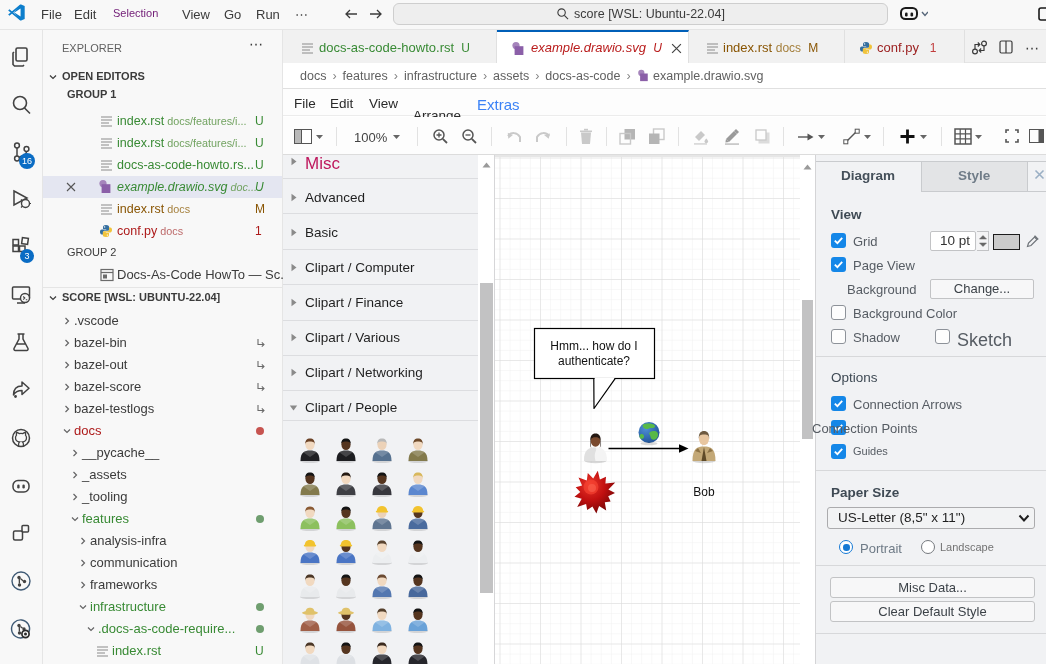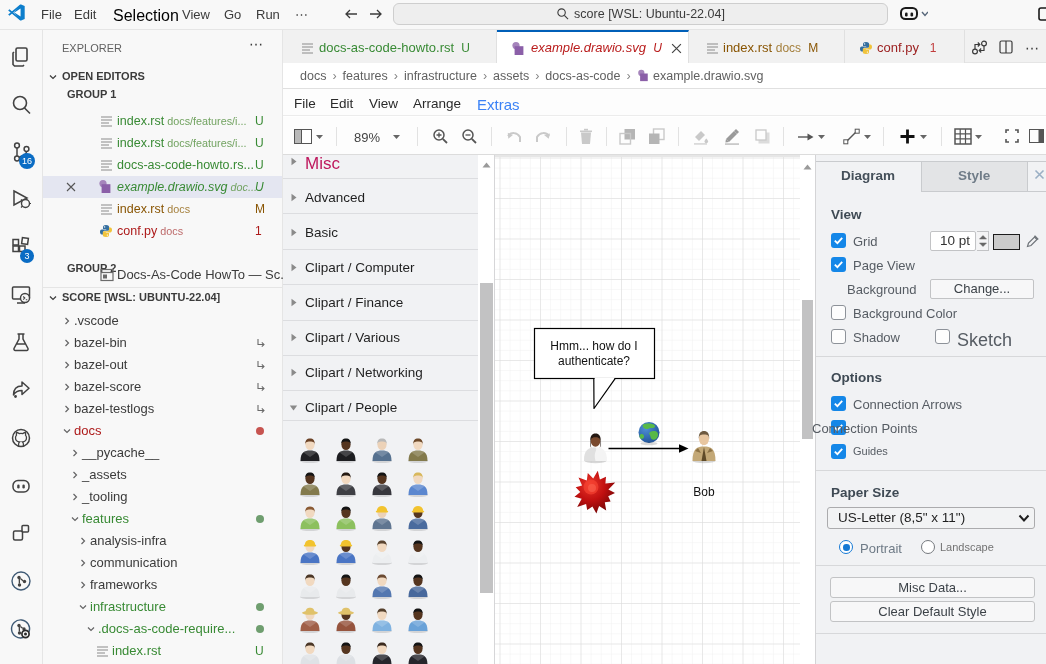--- a/index.html
+++ b/index.html
@@ -11,21 +11,21 @@
 
 <div class="a" style="left:0;top:0;width:1046px;height:30px;background:#f8f8f8;border-bottom:1px solid #e5e5e5"></div>
 <svg class="a" style="left:8px;top:4px" width="17" height="17" viewBox="0 0 100 100">
 <path fill="#0d7ecc" d="M74 1 L98 12 L98 88 L74 99 L36 50 Z"></path>
 <path fill="#fff" d="M74 27 L38 50 L74 73 Z"></path>
 <path fill="#0d7ecc" d="M1 61.5 L8.5 68.5 L78 11 L70 4 Z"></path>
 <path fill="#0d7ecc" d="M1 38.5 L8.5 31.5 L78 89 L70 96 Z"></path>
 </svg>
 <div class="a" style="left:41px;top:7px;font-size:13px;color:#3b3b3b">File</div>
 <div class="a" style="left:74px;top:7px;font-size:13px;color:#3b3b3b">Edit</div>
-<div class="a" style="left:113px;top:7px;font-size:16px;color:#000000">Selection</div>
+<div class="a" style="left:113px;top:7px;font-size:11px;color:#701a75">Selection</div>
 <div class="a" style="left:182px;top:7px;font-size:13px;color:#3b3b3b">View</div>
 <div class="a" style="left:224px;top:7px;font-size:13px;color:#3b3b3b">Go</div>
 <div class="a" style="left:256px;top:7px;font-size:13px;color:#3b3b3b">Run</div>
 <div class="a" style="left:295px;top:7px;font-size:13px;color:#3b3b3b">⋯</div>
 <svg class="a" style="left:344px;top:7px" width="14" height="14" viewBox="0 0 14 14">
     <path d="M13 7 H2 M6 3 L2 7 L6 11" stroke="#3b3b3b" stroke-width="1.3" fill="none"></path>
   </svg>
 <svg class="a" style="left:369px;top:7px" width="14" height="14" viewBox="0 0 14 14">
     <path d="M1 7 H12 M8 3 L12 7 L8 11" stroke="#3b3b3b" stroke-width="1.3" fill="none"></path>
   </svg>
@@ -171,21 +171,21 @@
 <div class="row" style="left:117px;top:198px;color:#895503;font-size:12.5px">index.rst<span style="font-size:10.8px;color:#a5803e"> docs</span></div>
 <div class="row" style="left:255px;top:198px;color:#895503;font-size:12px">M</div>
 <svg class="a" style="left:99px;top:224px" width="14" height="14" viewBox="0 0 14 14">
 <path d="M7 1 C4.5 1 4 2 4 3.3 L4 5 L7.2 5 L7.2 5.6 L2.8 5.6 C1.4 5.6 1 7 1 8 C1 9 1.4 10.4 2.8 10.4 L4 10.4 L4 8.6 C4 7.4 5 6.8 6 6.8 L9 6.8 C10 6.8 10.2 6 10.2 5 L10.2 3.3 C10.2 2 9.5 1 7 1 Z" fill="#356f9f"></path>
 <path d="M7 13 C9.5 13 10 12 10 10.7 L10 9 L6.8 9 L6.8 8.4 L11.2 8.4 C12.6 8.4 13 7 13 6 C13 5 12.6 3.6 11.2 3.6 L10 3.6 L10 5.4 C10 6.6 9 7.2 8 7.2 L5 7.2 C4 7.2 3.8 8 3.8 9 L3.8 10.7 C3.8 12 4.5 13 7 13 Z" fill="#f0c33c"></path>
 <circle cx="5.6" cy="2.9" r="0.7" fill="#fff"></circle>
     <circle cx="8.4" cy="11.1" r="0.7" fill="#fff"></circle>
   </svg>
 <div class="row" style="left:117px;top:220px;color:#ad1a1a;font-size:12.5px">conf.py<span style="font-size:10.8px;color:#bd6a6a"> docs</span></div>
 <div class="row" style="left:255px;top:220px;color:#ad1a1a;font-size:12px">1</div>
-<div class="a" style="left:67px;top:262px;font-size:11px;font-weight:bold;color:#3b3b3b">GROUP 2</div>
+<div class="a" style="left:67px;top:246px;font-size:11px;font-weight:normal;color:#3b3b3b">GROUP 2</div>
 <svg class="a" style="left:100px;top:268px" width="14" height="14" viewBox="0 0 14 14">
     <rect x="1" y="1.5" width="12" height="11" stroke="#6b6b6b" stroke-width="1.2" fill="none"></rect>
     <path d="M1 4.5 H13" stroke="#6b6b6b" stroke-width="1.2"></path>
     <rect x="3" y="6.5" width="4" height="4" fill="#6b6b6b"></rect>
   </svg>
 <div class="row" style="left:117px;top:264px;color:#3b3b3b">Docs-As-Code HowTo — Sc...</div>
 <div class="a" style="left:43px;top:287px;width:240px;height:1px;background:#e5e5e5"></div>
 <svg class="a" style="left:48px;top:293px" width="10" height="10" viewBox="0 0 10 10">
     <path d="M2 3.5 L5 6.5 L8 3.5" stroke="#3b3b3b" stroke-width="1.2" fill="none"></path>
   </svg>
@@ -328,33 +328,33 @@
 <div class="a" style="left:283px;top:63px;width:763px;height:25px;background:#ffffff"></div>
 <div class="a" style="left:300px;top:69px;font-size:12.5px;color:#616161;white-space:nowrap">docs<span style="color:#838383;padding:0 6px">›</span>features<span style="color:#838383;padding:0 6px">›</span>infrastructure<span style="color:#838383;padding:0 6px">›</span>assets<span style="color:#838383;padding:0 6px">›</span>docs-as-code<span style="color:#838383;padding:0 6px">›</span><svg style="display:inline-block;vertical-align:-2px" width="13" height="13" viewBox="0 0 15 15">
       <circle cx="5" cy="4.6" r="3.6" fill="#a584bb"></circle>
       <rect x="3.6" y="5.2" width="8.8" height="8.8" fill="#8b5fa8"></rect>
     </svg> example.drawio.svg</div>
 <div class="a" style="left:283px;top:88px;width:763px;height:1px;background:#e0e0e0"></div>
 <div class="a" style="left:283px;top:89px;width:763px;height:27px;background:#fdfdfd;border-bottom:1px solid #ececec"></div>
 <div class="a" style="left:294px;top:96px;font-size:13.5px;color:#2a2a2a">File</div>
 <div class="a" style="left:330px;top:96px;font-size:13.5px;color:#2a2a2a">Edit</div>
 <div class="a" style="left:369px;top:96px;font-size:13.5px;color:#2a2a2a">View</div>
-<div class="a" style="left:413px;top:96px;font-size:13.5px;color:#2a2a2a">Arrange</div>
+<div class="a" style="left:413px;top:108px;font-size:13.5px;color:#2a2a2a">Arrange</div>
 <div class="a" style="left:477px;top:96px;font-size:15px;color:#3b82f6">Extras</div>
 <div class="a" style="left:283px;top:117px;width:763px;height:38px;background:#fdfdfd;border-bottom:1px solid #dcdcdc"></div>
 <svg class="a" style="left:294px;top:129px" width="18" height="15" viewBox="0 0 18 15">
     <rect x="0.5" y="0.5" width="17" height="14" fill="#fff" stroke="#555"></rect>
     <rect x="1" y="1" width="6" height="13" fill="#b9b9b9"></rect>
     <path d="M7.5 1 L7.5 14" stroke="#555"></path>
   </svg>
 <svg class="a" style="left:315px;top:134px" width="9" height="6" viewBox="0 0 9 6">
     <path d="M1 1 L4.5 5 L8 1 Z" fill="#666"></path>
   </svg>
 <div class="a" style="left:336px;top:127px;width:1px;height:19px;background:#e2e2e2"></div>
-<div class="a" style="left:354px;top:130px;font-size:13px;color:#444">89%</div>
+<div class="a" style="left:354px;top:130px;font-size:13px;color:#444">100%</div>
 <svg class="a" style="left:392px;top:134px" width="9" height="6" viewBox="0 0 9 6">
     <path d="M1 1 L4.5 5 L8 1 Z" fill="#666"></path>
   </svg>
 <div class="a" style="left:417px;top:127px;width:1px;height:19px;background:#e2e2e2"></div>
 <svg class="a" style="left:432px;top:128px" width="17" height="17" viewBox="0 0 17 17">
     <circle cx="7" cy="7" r="5" stroke="#555" stroke-width="1.5" fill="none"></circle>
     <path d="M10.8 10.8 L15 15" stroke="#555" stroke-width="1.8"></path>
     <path d="M4.5 7 L9.5 7 M7 4.5 L7 9.5" stroke="#555" stroke-width="1.3"></path>
   </svg>
 <svg class="a" style="left:461px;top:128px" width="17" height="17" viewBox="0 0 17 17">
@@ -797,21 +797,21 @@
 <div class="a" style="left:853px;top:258px;font-size:13px;color:#565c63">Page View</div>
 <div class="a" style="left:847px;top:282px;font-size:13px;color:#565c63">Background</div>
 <div class="a" style="left:930px;top:279px;width:104px;height:20px;background:#f7f7f8;border:1px solid #c2c3c5;border-radius:2px;font-size:13px;color:#3c4248;text-align:center;line-height:18px">Change...</div>
 <div class="a" style="left:831px;top:305px;width:15px;height:15px;background:#fdfdfd;border:1px solid #8d9299;border-radius:3px"></div>
 <div class="a" style="left:853px;top:306px;font-size:13px;color:#565c63">Background Color</div>
 <div class="a" style="left:831px;top:329px;width:15px;height:15px;background:#fdfdfd;border:1px solid #8d9299;border-radius:3px"></div>
 <div class="a" style="left:853px;top:330px;font-size:13px;color:#565c63">Shadow</div>
 <div class="a" style="left:935px;top:329px;width:15px;height:15px;background:#fdfdfd;border:1px solid #8d9299;border-radius:3px"></div>
 <div class="a" style="left:957px;top:330px;font-size:18px;color:#565c63">Sketch</div>
 <div class="a" style="left:816px;top:356px;width:230px;height:1px;background:#d7d8da"></div>
-<div class="a" style="left:831px;top:370px;font-size:13.5px;font-weight:bold;color:#3f4a54">Options</div>
+<div class="a" style="left:831px;top:370px;font-size:13.5px;font-weight:normal;color:#3f4a54">Options</div>
 <div class="a" style="left:831px;top:396px;width:15px;height:15px;background:#1487e8;border-radius:3px"></div>
 <svg class="a" style="left:833px;top:398px" width="11" height="11" viewBox="0 0 11 11">
     <path d="M1.8 5.6 L4.4 8.2 L9.2 2.8" stroke="#fff" stroke-width="1.8" fill="none"></path>
   </svg>
 <div class="a" style="left:853px;top:397px;font-size:13px;color:#565c63">Connection Arrows</div>
 <div class="a" style="left:831px;top:420px;width:15px;height:15px;background:#1487e8;border-radius:3px"></div>
 <svg class="a" style="left:833px;top:422px" width="11" height="11" viewBox="0 0 11 11">
     <path d="M1.8 5.6 L4.4 8.2 L9.2 2.8" stroke="#fff" stroke-width="1.8" fill="none"></path>
   </svg>
 <div class="a" style="left:812px;top:421px;font-size:13px;color:#565c63">Connection Points</div>

